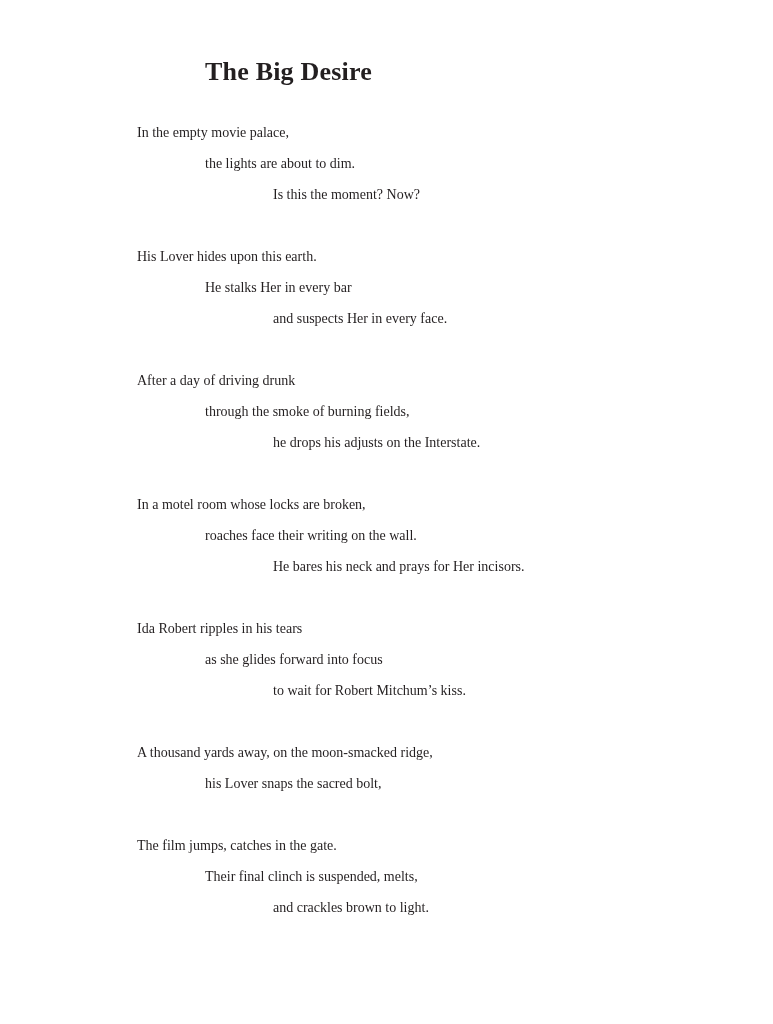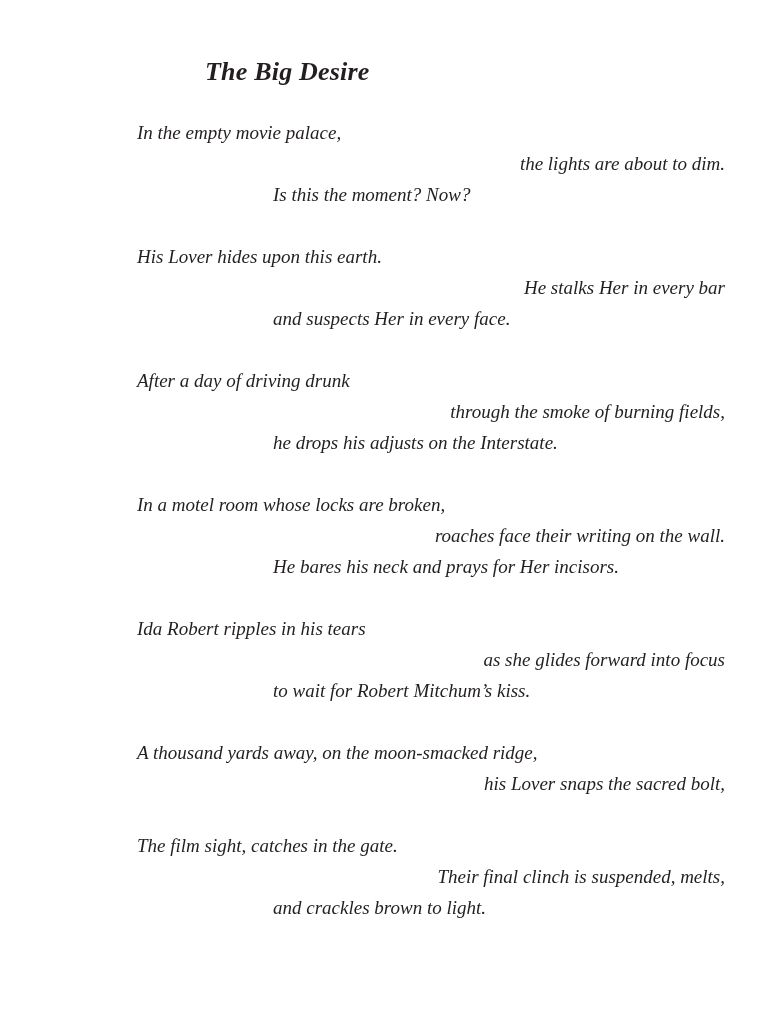--- a/index.html
+++ b/index.html
@@ -6,44 +6,43 @@
     margin: 0;
     padding: 0;
     background: #e8e8e8;
   }
   .page {
     position: relative;
     width: 773px;
     height: 1024px;
     margin: 0 auto;
     box-sizing: border-box;
-    padding: 56px 48px 0 137px;
+    padding: 56px 36px 0 137px;
     font-family: "Liberation Serif", "DejaVu Serif", serif;
     overflow: hidden;
-    font-style: italic;
   }
   .poem-title {
     margin: 0 0 0 68px;
     font-size: 26px;
     font-weight: bold;
     line-height: 31px;
     letter-spacing: 0.2px;
   }
   .poem-body .stanza {
     margin-top: 31px;
   }
   .poem-body .stanza.first {
     margin-top: 30px;
   }
   .line {
-    font-size: 19px;
+    font-size: 14px;
     line-height: 31px;
     white-space: nowrap;
   }
-  .indent-1 { margin-left: 68px; text-align: right; }
+  .indent-1 { margin-left: 68px; }
   .indent-2 { margin-left: 136px; }
 </style>
 </head>
 <body>
 
 <div class="page" style="background: rgb(255, 255, 255); color: rgb(35, 31, 32);">
   <h1 class="poem-title">The Big Desire</h1>
   <div class="poem-body">
       <div class="stanza first">
         <div class="line indent-0">In the empty movie palace,</div>
@@ -68,18 +67,18 @@
       <div class="stanza">
         <div class="line indent-0">Ida Robert ripples in his tears</div>
         <div class="line indent-1">as she glides forward into focus</div>
         <div class="line indent-2">to wait for Robert Mitchum’s kiss.</div>
       </div>
       <div class="stanza">
         <div class="line indent-0">A thousand yards away, on the moon-smacked ridge,</div>
         <div class="line indent-1">his Lover snaps the sacred bolt,</div>
       </div>
       <div class="stanza">
-        <div class="line indent-0">The film sight, catches in the gate.</div>
+        <div class="line indent-0">The film jumps, catches in the gate.</div>
         <div class="line indent-1">Their final clinch is suspended, melts,</div>
         <div class="line indent-2">and crackles brown to light.</div>
       </div>
     </div>
 </div>
 
 </body></html>

